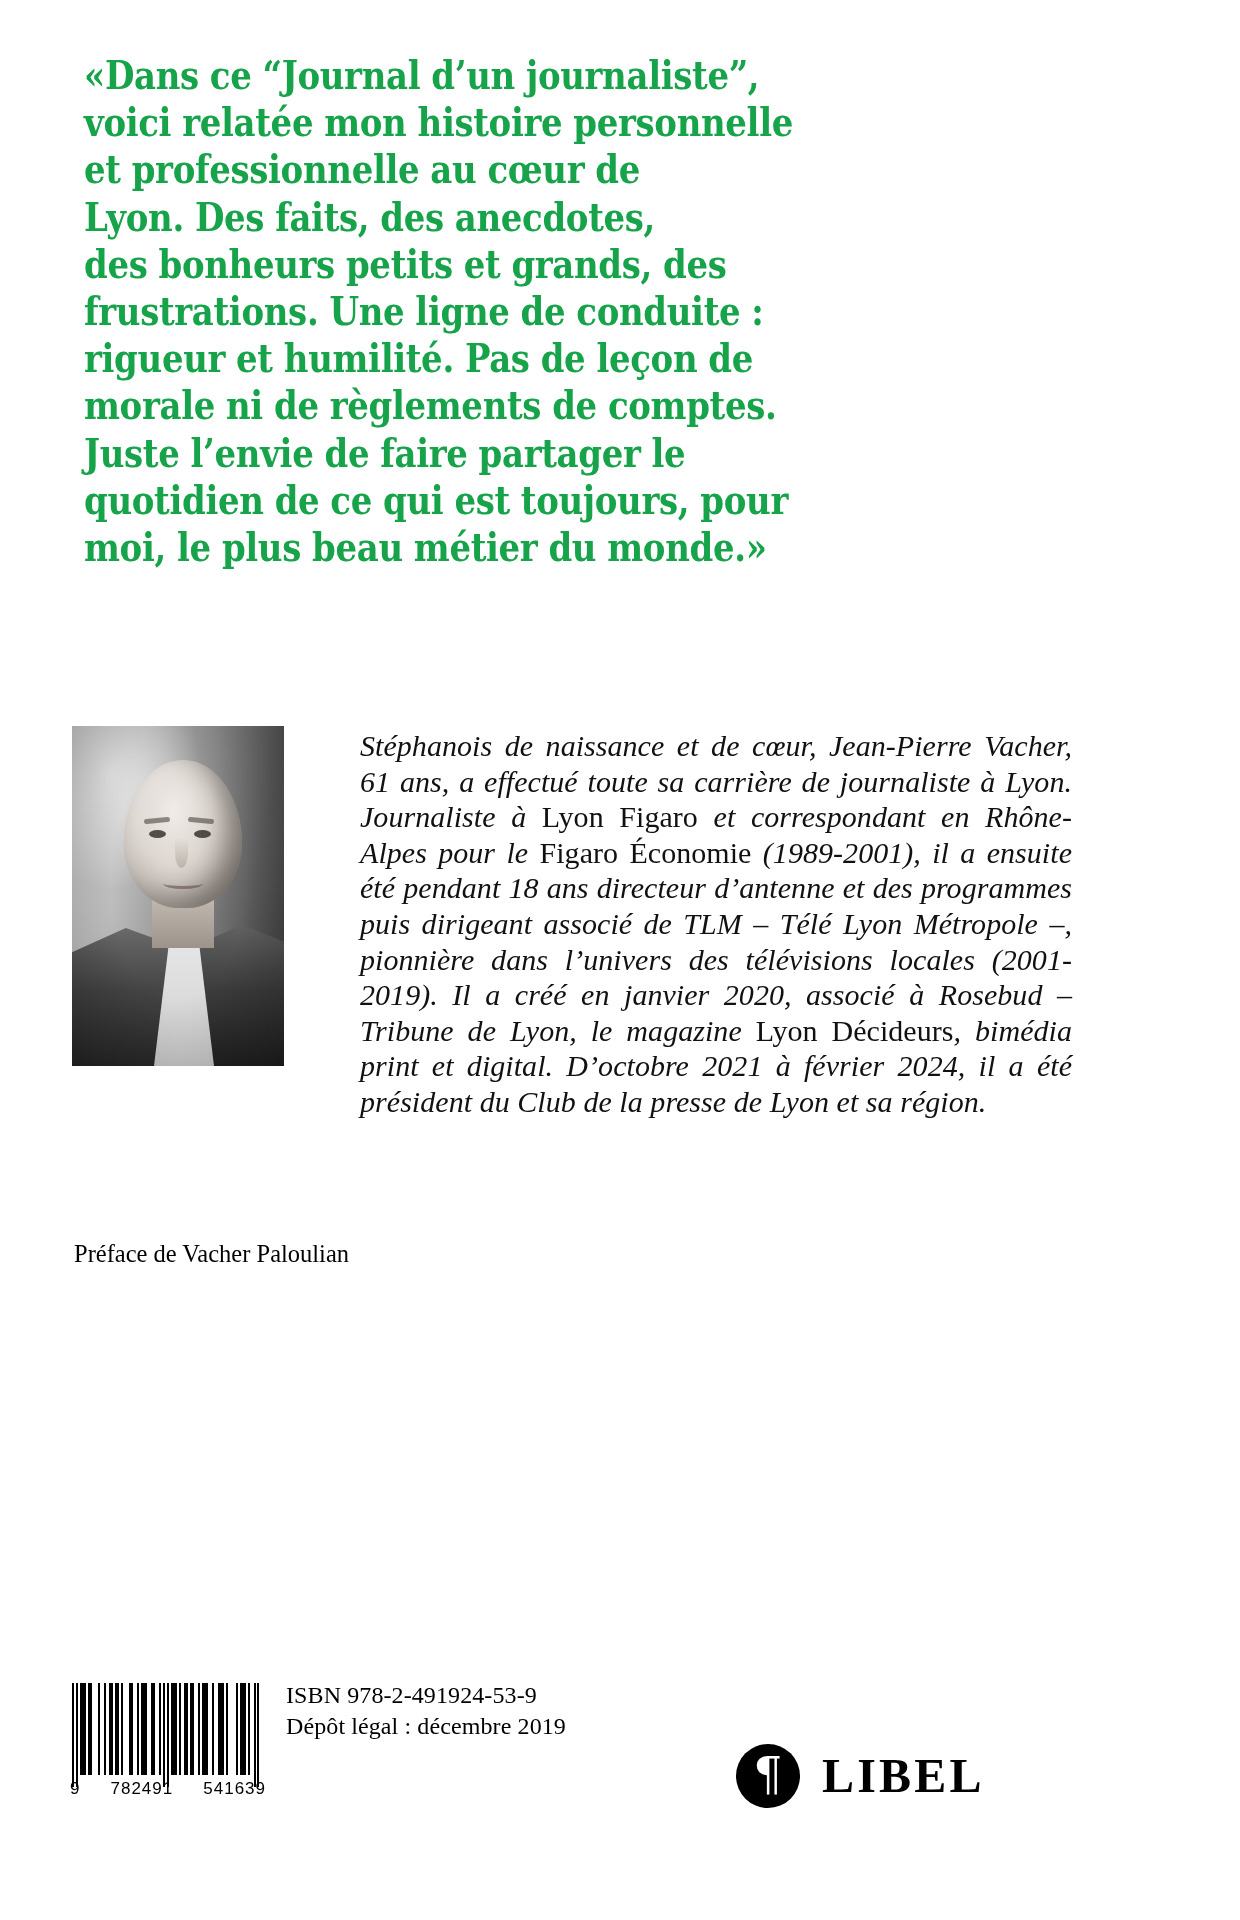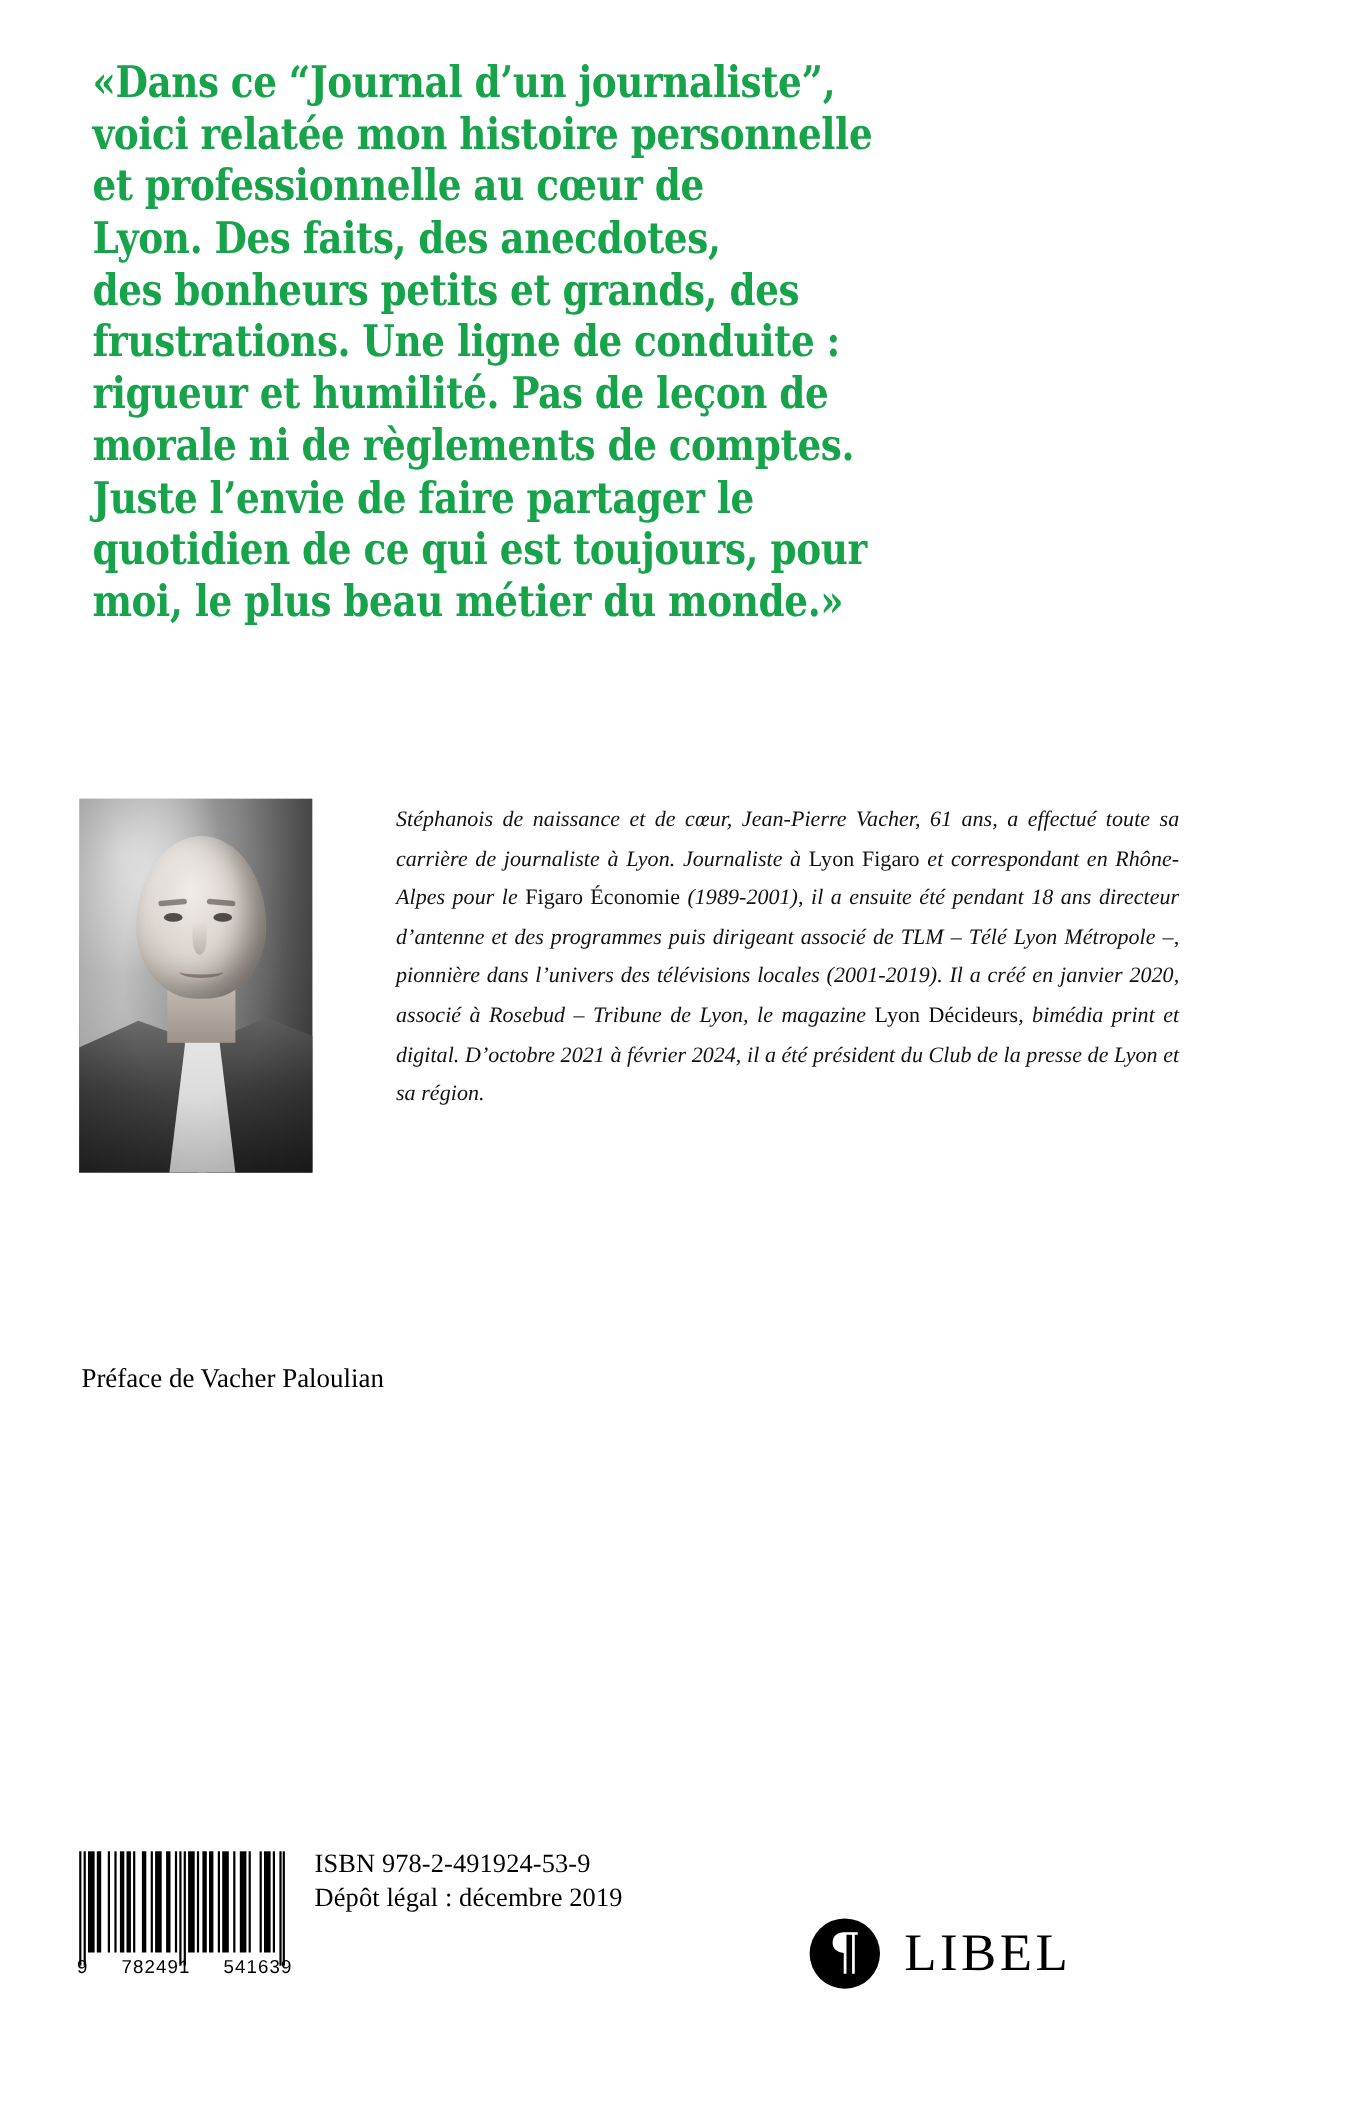--- a/index.html
+++ b/index.html
@@ -147,21 +147,21 @@
     background: radial-gradient(ellipse at 50% 45%, rgba(0,0,0,0) 45%, rgba(0,0,0,0.28) 100%);
   }
 
   .bio {
     position: absolute;
     left: 288px;
     top: 2px;
     width: 712px;
     font-family: "Liberation Serif", "DejaVu Serif", serif;
     font-style: italic;
-    font-size: 20px;
+    font-size: 30px;
     line-height: 35.6px;
     text-align: justify;
     color: #111111;
     letter-spacing: 0.05px;
   }
   .bio .roman { font-style: normal; }
 
   
   .preface {
     position: absolute;
@@ -265,21 +265,21 @@
     font-size: 46px;
     line-height: 46px;
     font-weight: 400;
   }
   .publisher .wordmark {
     font-family: "Liberation Serif", "DejaVu Serif", serif;
     font-size: 48px;
     line-height: 48px;
     letter-spacing: 3.2px;
     color: #000000;
-    font-weight: 400;
+    font-weight: 700;
   }
 </style>
 </head>
 <body>
 
 <div class="page">
 
   <div class="quote-block">
     <p class="quote-text">«Dans ce “Journal d’un journaliste”,
 voici relatée mon histoire personnelle

